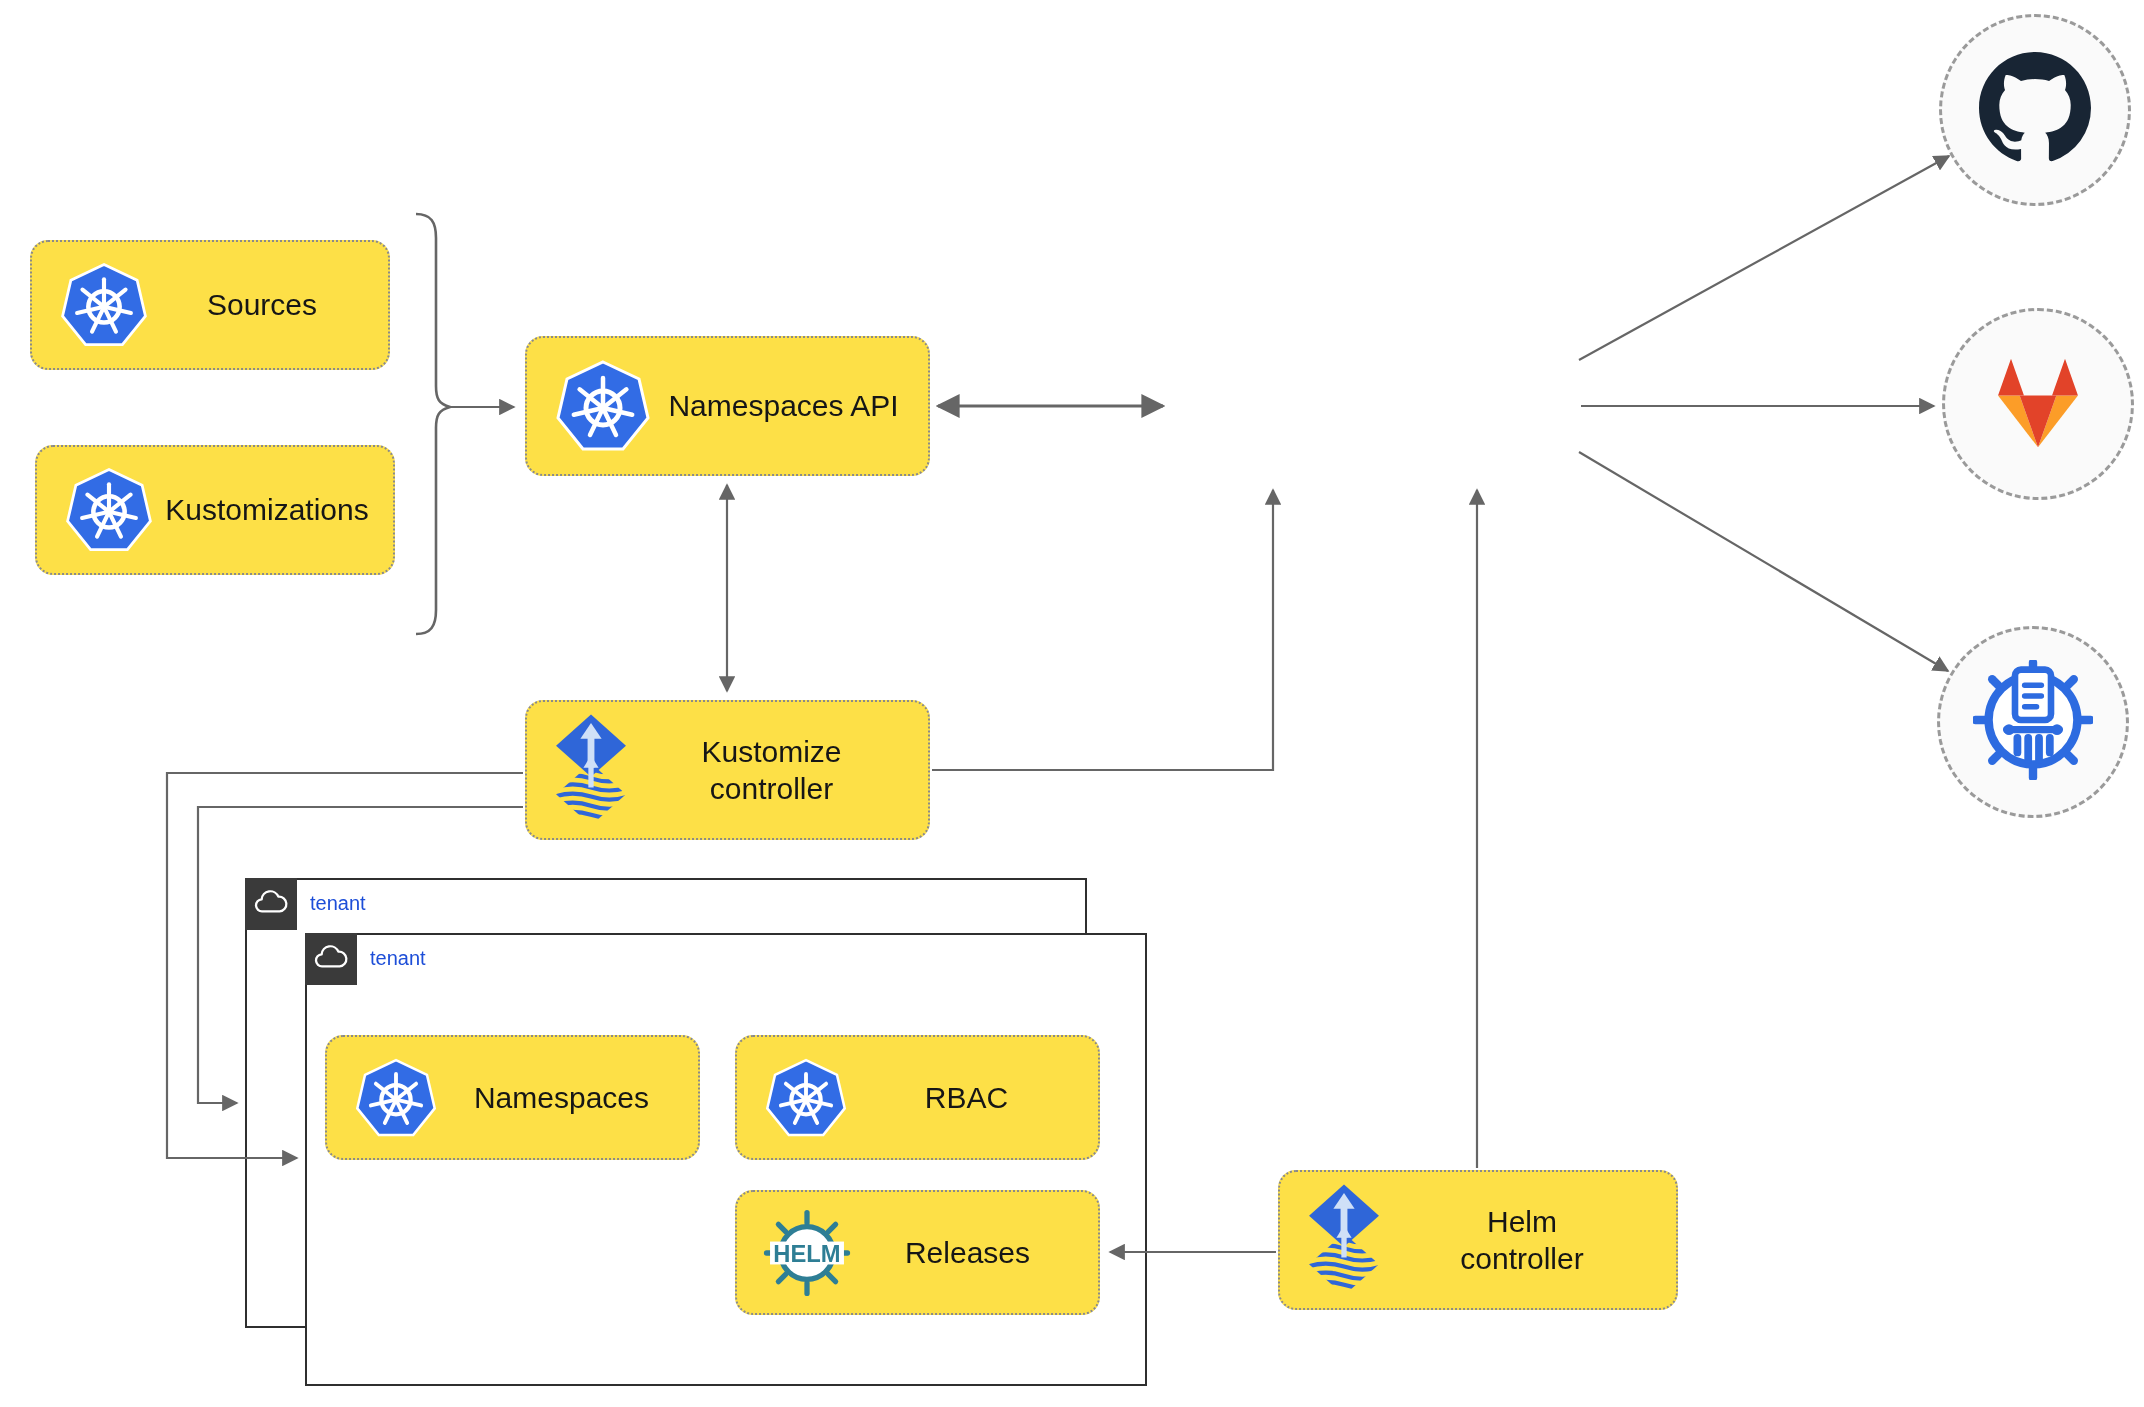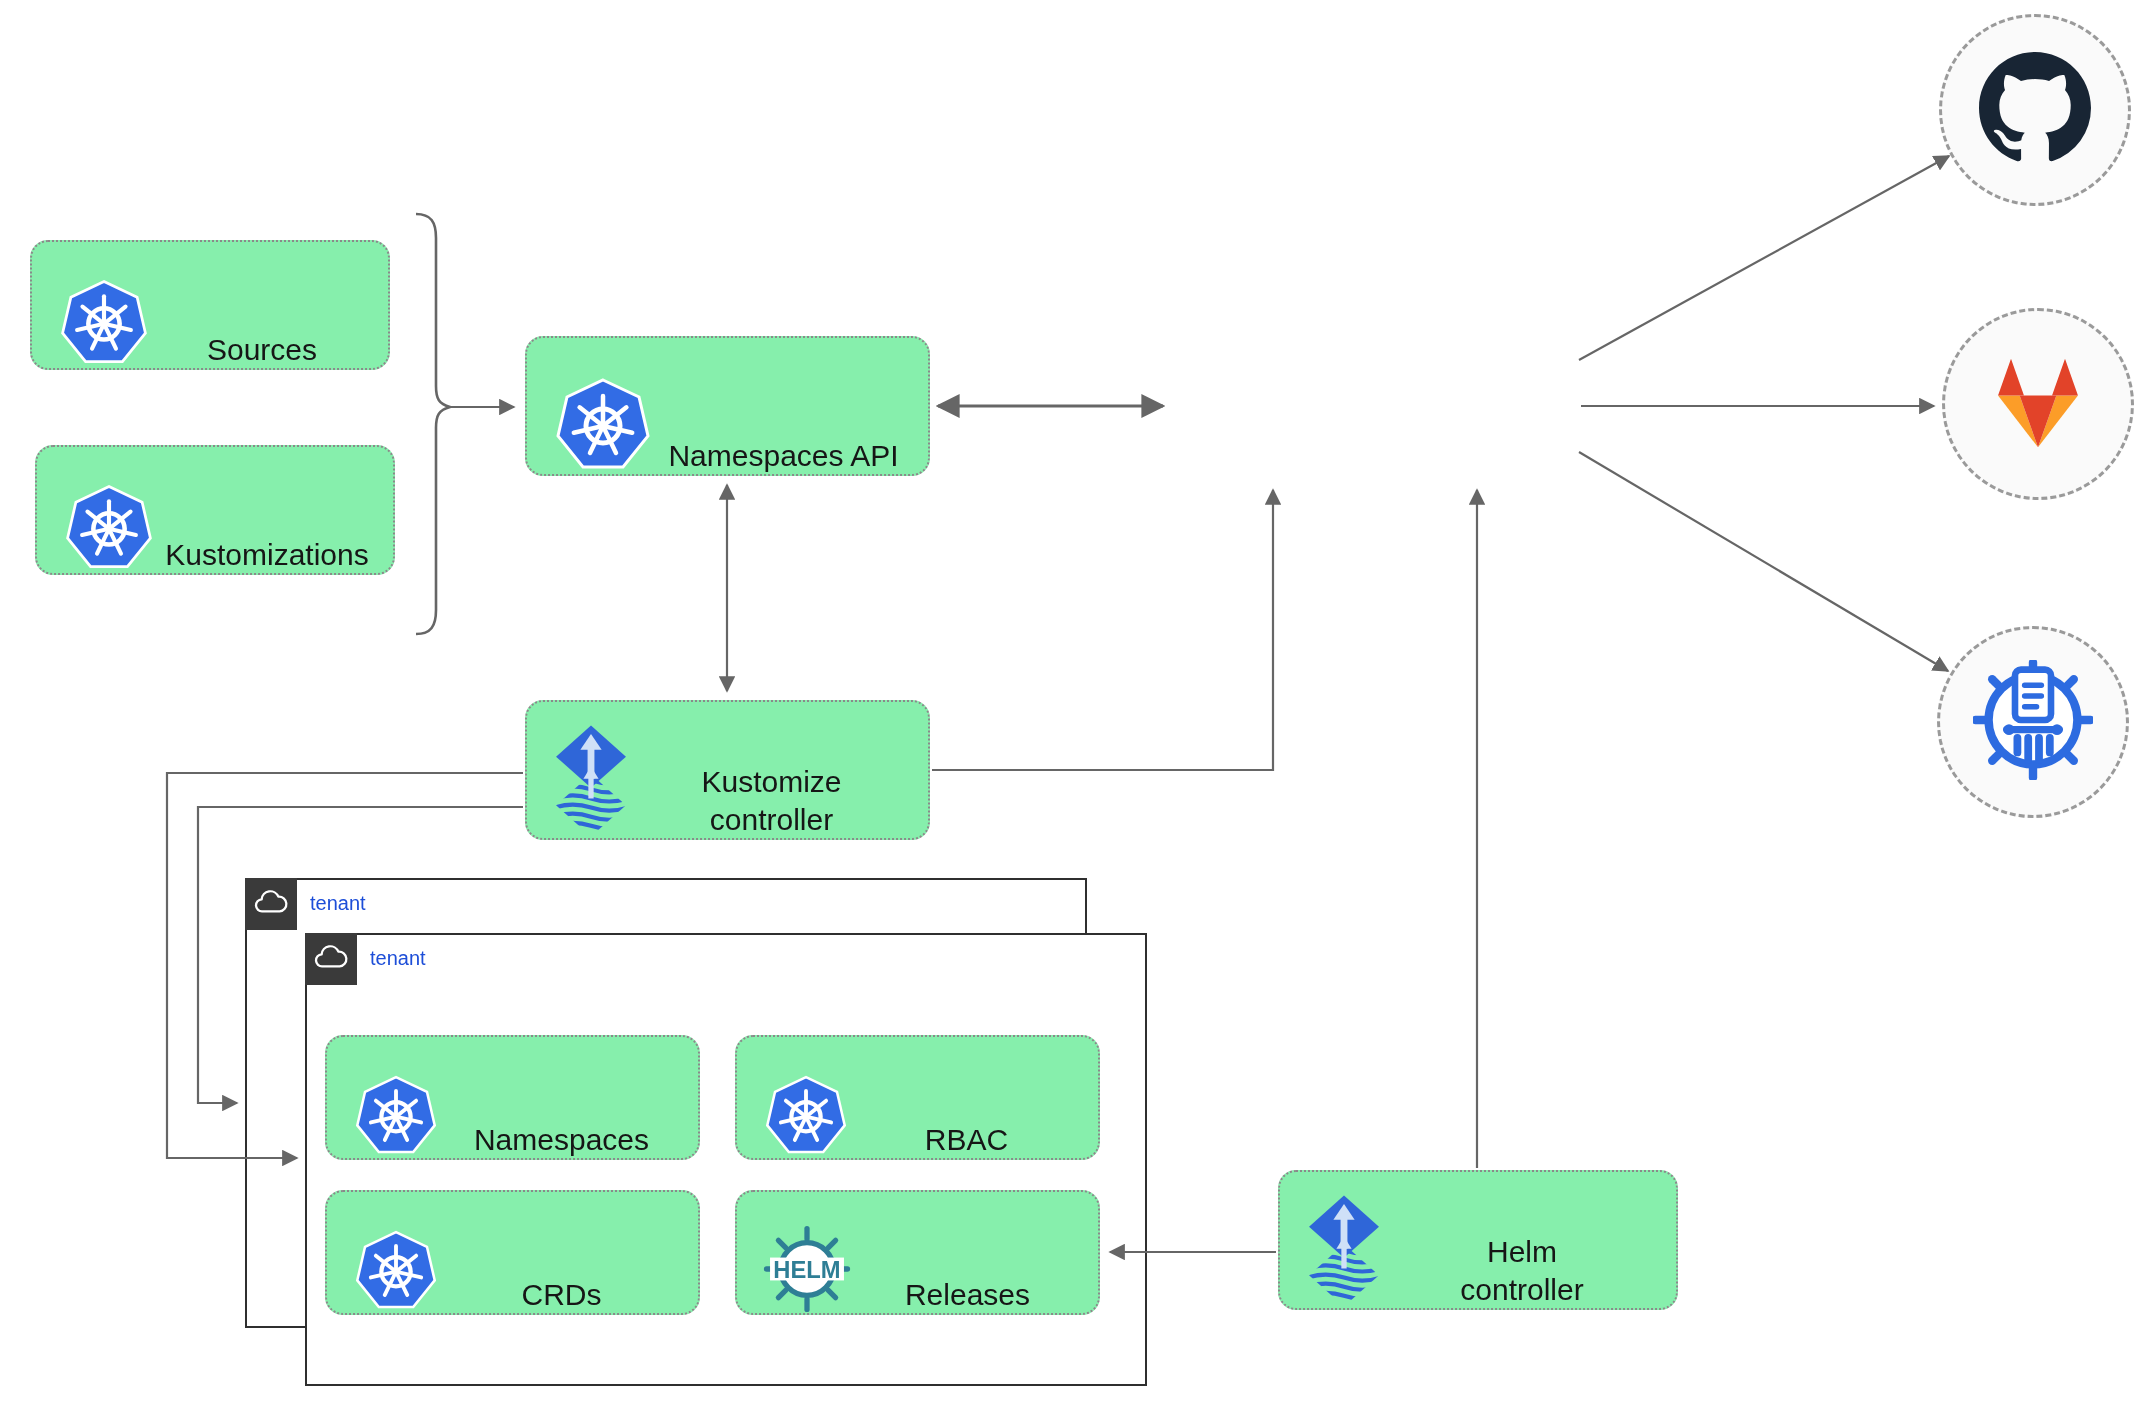--- a/index.html
+++ b/index.html
@@ -1,22 +1,22 @@
 <!DOCTYPE html>
 <html><head>
 <meta charset="utf-8">
 <style>
   html,body{margin:0;padding:0;background:#ffffff;}
   .canvas{position:relative;width:2144px;height:1407px;background:#ffffff;
           font-family:"Liberation Sans",sans-serif;overflow:hidden;}
   
   .tenant{position:absolute;background:#ffffff;border:2px solid #2f2f2f;z-index:1;}
   svg.wires{position:absolute;left:0;top:0;z-index:2;}
-  .node{position:absolute;background:#86efac;border:2px dotted #8a8a8a;border-radius:18px;
-        display:flex;align-items:flex-end;z-index:3;box-sizing:border-box;}
+  .node{position:absolute;background:#fde047;border:2px dotted #8a8a8a;border-radius:18px;
+        display:flex;align-items:center;z-index:3;box-sizing:border-box;}
   .node .icon{flex:0 0 auto;display:flex;align-items:center;justify-content:center;margin-left:26px;}
   .node .label{flex:1;text-align:center;font-size:30px;color:#161616;padding-right:14px;line-height:1.25;}
   .node .label span{display:inline-block;max-width:195px;}
   .node .label .wide{max-width:320px;}
   .tenant-tab{position:absolute;width:52px;height:52px;background:#3a3a3a;
               display:flex;align-items:center;justify-content:center;z-index:4;}
   .tenant-label{position:absolute;font-size:20px;color:#1d4ed8;z-index:4;}
   .endpoint{position:absolute;width:192px;height:192px;border-radius:50%;
             border:3px dashed #9a9a9a;background:#fafafa;display:flex;
             align-items:center;justify-content:center;z-index:3;box-sizing:border-box;}
@@ -221,28 +221,20 @@
 
   <div class="node" style="left:735px;top:1035px;width:365px;height:125px;">
     <span class="icon">
         <svg width="86" height="86">
           <use href="#k8s"></use>
         </svg>
       </span>
     <span class="label"><span class="wide">RBAC</span></span>
   </div>
 
-  <div class="node" style="left:325px;top:1190px;width:375px;height:125px;">
-    <span class="icon">
-        <svg width="86" height="86">
-          <use href="#k8s"></use>
-        </svg>
-      </span>
-    <span class="label"><span class="wide">CRDs</span></span>
-  </div>
 
   <div class="node" style="left:735px;top:1190px;width:365px;height:125px;">
     <span class="icon">
         <svg width="88" height="88">
           <use href="#helmlogo"></use>
         </svg>
       </span>
     <span class="label"><span class="wide">Releases</span></span>
   </div>
 

